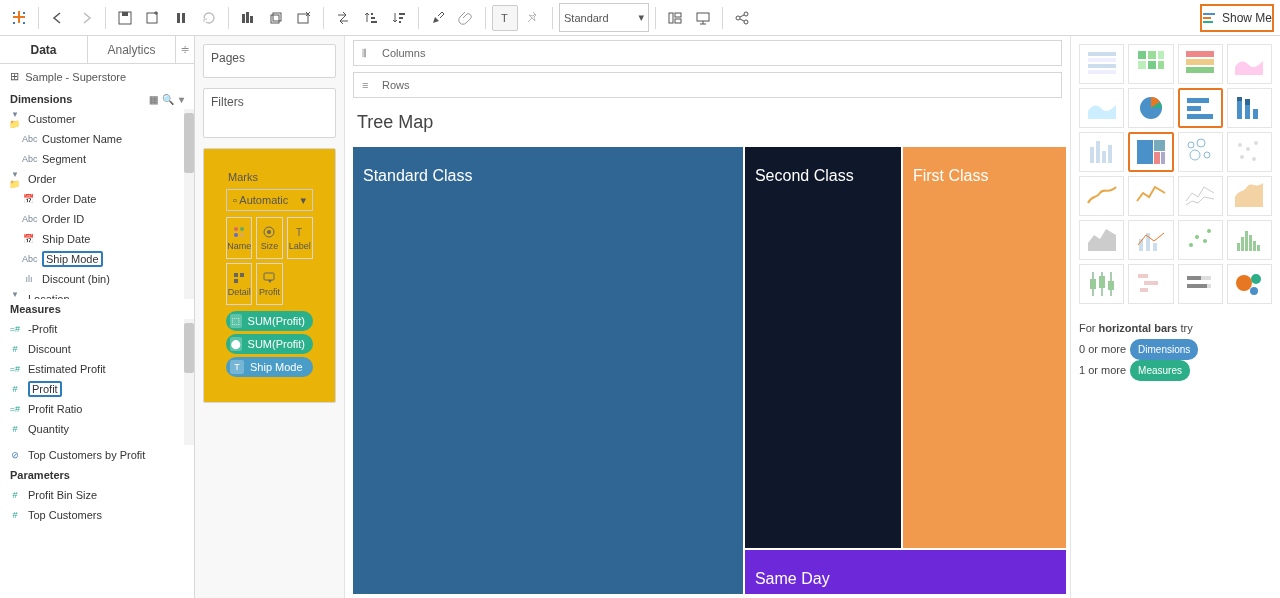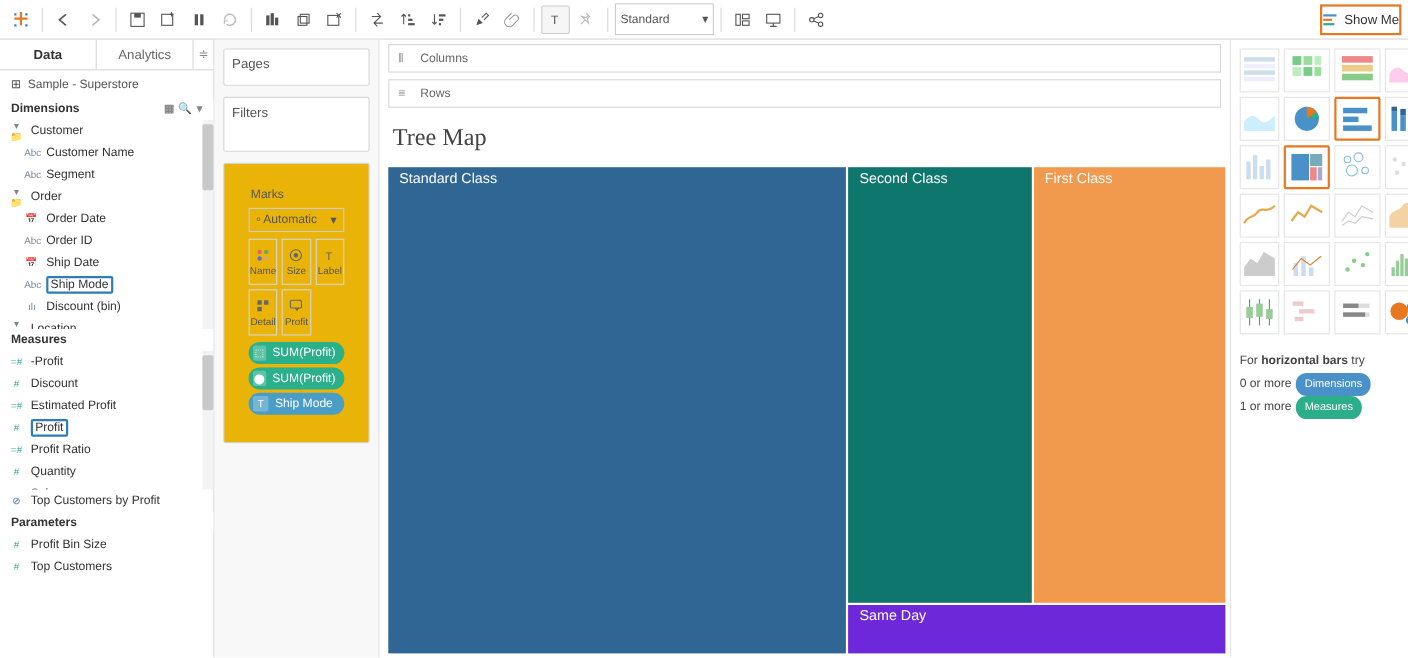--- a/index.html
+++ b/index.html
@@ -53,30 +53,30 @@
 .marks-cell svg { width:14px; height:14px; }
 .pill { border-radius:10px; height:20px; display:flex; align-items:center; gap:6px; padding:0 8px 0 4px; margin:3px 0; font-size:11px; color:#fff; }
 .pill .pic { width:14px; height:14px; display:flex; align-items:center; justify-content:center; font-size:9px; background:rgba(255,255,255,.25); border-radius:2px;}
 .pill.green { background:#2ab08a; }
 .pill.blue { background:#4a9dc7; }
 
 
 .canvas { flex:1; display:flex; flex-direction:column; padding:4px 8px; gap:6px; }
 .rowcol { border:1px solid #d6d6d6; height:26px; display:flex; align-items:center; gap:8px; padding:0 8px; font-size:11px; color:#666;}
 .rowcol .icon { width:12px; color:#888;}
-.viz-title { font-size:22px; font-weight:300; color:#444; padding:8px 4px;font-family:Liberation Serif, serif;}
+.viz-title { font-size:18px; font-weight:300; color:#444; padding:8px 4px;}
 .treemap { flex:1; display:grid; grid-template-columns: 55% 22% 23%; grid-template-rows: 1fr 44px; gap:2px; }
-.tm-cell { padding:2px 10px; font-size:13px; color:#fff; }
+.tm-cell { padding:20px 10px; font-size:16px; color:#fff; }
 .tm-std { grid-column:1; grid-row:1/3; background:#2f6694; }
-.tm-2nd { grid-column:2; grid-row:1; background:#0f766e; }
+.tm-2nd { grid-column:2; grid-row:1; background:#0f172a; }
 .tm-1st { grid-column:3; grid-row:1; background:#f19a4d; }
 .tm-same { grid-column:2/4; grid-row:2; background:#6d28d9; }
 
 
-.showme { width:162px; border-left:1px solid #e4e4e4; padding:8px; display:flex; flex-direction:column; gap:4px;}
+.showme { width:210px; border-left:1px solid #e4e4e4; padding:8px; display:flex; flex-direction:column; gap:4px;}
 .sm-grid { display:grid; grid-template-columns: repeat(4, 1fr); gap:4px; }
 .sm-item { height:40px; border:1px solid #e4e4e4; display:flex; align-items:center; justify-content:center; cursor:pointer; }
 .sm-item.hl { border:2px solid #e87722; }
 .sm-item svg { width:34px; height:34px; }
 .sm-text { font-size:11px; color:#444; margin-top:10px; line-height:1.9;}
 .sm-text .chip { display:inline-block; border-radius:10px; padding:1px 8px; color:#fff; font-size:10px; margin-left:4px;}
 .chip.dim { background:#4a90c9; }
 .chip.meas { background:#2cae89; }
 </style>
 </head>

